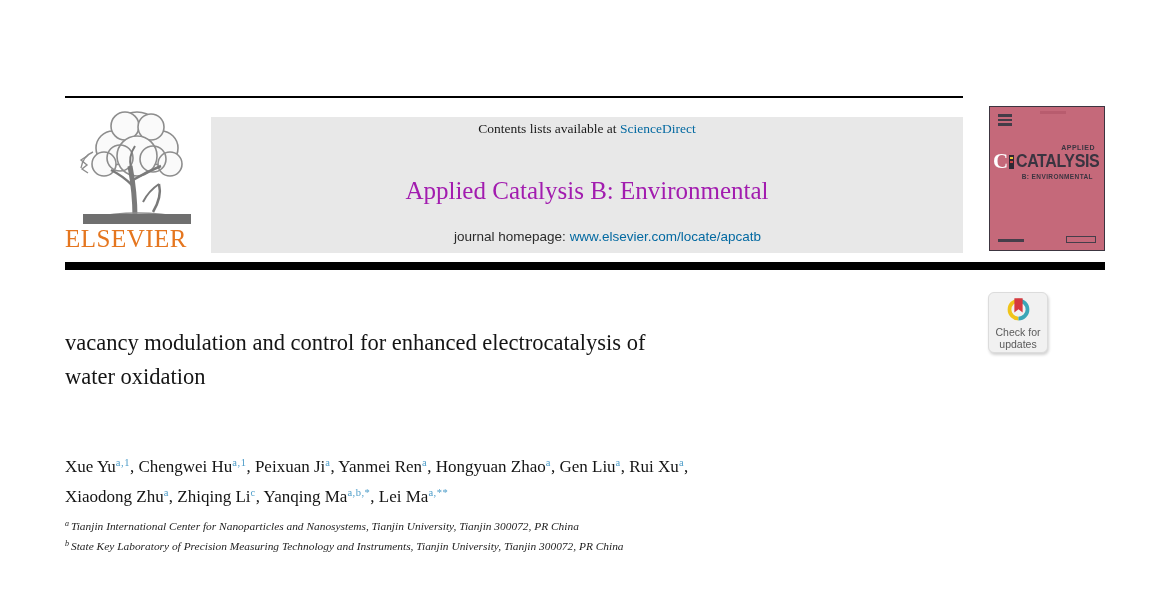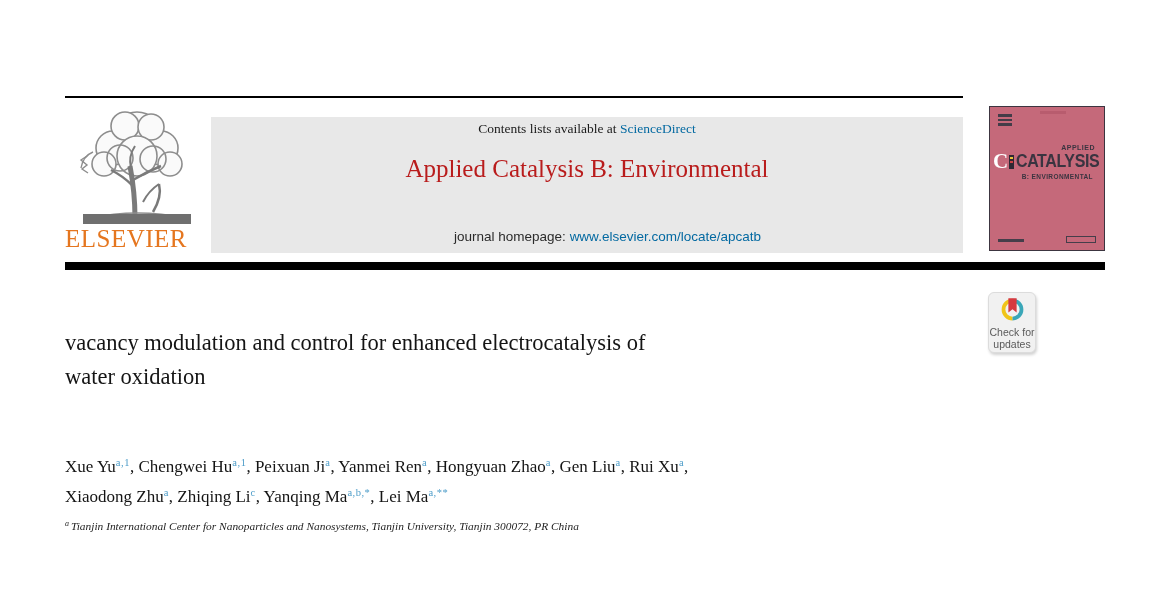--- a/index.html
+++ b/index.html
@@ -18,21 +18,21 @@
   .elsevier-word {
     position:absolute; left:0; top:123px; width:146px; text-align:left;
     font-size:25px; color:#e océ;
   }
   .elsevier-word { color:#e5761f; letter-spacing:0.5px; }
   .banner {
     position:absolute; left:211px; top:117px; width:752px; height:136px; background:#e8e8e8;
   }
   .contents-line { position:absolute; top:4px; width:100%; text-align:center; font-size:13.5px; color:#1a1a1a; }
   .link { color:#0369a1; text-decoration:none; cursor:pointer; }
-  .journal-title { position:absolute; top:38px; width:100%; text-align:center; font-size:25px; color:#b91c1c; }
+  .journal-title { position:absolute; top:60px; width:100%; text-align:center; font-size:25px; color:#a21caf; }
   .homepage-line {
     position:absolute; top:112px; width:100%; text-align:center;
     font-family:"Liberation Sans", sans-serif; font-size:13.5px; color:#2b2b2b;padding-left:41px;
   }
   .cover {
     position:absolute; left:989px; top:106px; width:116px; height:145px;
     background:#c5697a; border:1.5px solid #3c3540;
     font-family:"Liberation Sans", sans-serif; color:#3a3440;
   }
   .cover-tiny-block { position:absolute; left:8px; top:7px; }
@@ -45,21 +45,21 @@
     position:absolute; left:3px; top:42px; color:#fff; font-size:21px; font-weight:bold;
     font-family:"Liberation Serif", serif;
   }
   .cover-c-bars { position:absolute; left:19px; top:48px; width:5px; height:14px; background:#2e2833; }
   .cover-c-bars::before { content:""; position:absolute; left:1px; top:2px; width:3px; height:2px; background:#e8c23a; }
   .cover-c-bars::after { content:""; position:absolute; left:1px; top:6px; width:3px; height:2px; background:#cc4444; }
   .cover-bottom-left { position:absolute; left:8px; bottom:8px; width:26px; height:3px; background:#453e4a; }
   .cover-bottom-right { position:absolute; right:8px; bottom:7px; width:30px; height:7px; border:1px solid #453e4a; }
   .thick-bar { position:absolute; left:65px; top:262px; width:1040px; height:8px; background:#000; }
   .updates-badge {
-    position:absolute; left:988px; top:292px; width:48px; height:61px;
+    position:absolute; left:988px; top:292px; width:60px; height:61px;
     background:#f1f1f1; border:1px solid #dcdcdc; border-radius:6px;
     box-shadow:1px 2px 3px rgba(0,0,0,.18); cursor:pointer; text-align:center;
   }
   .updates-badge svg { margin-top:3px; }
   .updates-text {
     font-family:"Liberation Sans", sans-serif; font-size:10.5px; line-height:11.5px; color:#5a5a5a;
   }
   .article-title { position:absolute; left:65px; top:326px; width:900px; color:#141414; }
   .article-title .tline { font-size:22.5px; line-height:33.5px; }
   .authors-block { position:absolute; left:65px; top:450px; width:910px; color:#141414; }
@@ -151,15 +151,16 @@
     <div class="tline">water oxidation</div>
   </div>
 
   <div class="authors-block">
     <div class="aline"><span>Xue Yu</span><sup class="auth">a,1</sup><span>, </span><span>Chengwei Hu</span><sup class="auth">a,1</sup><span>, </span><span>Peixuan Ji</span><sup class="auth">a</sup><span>, </span><span>Yanmei Ren</span><sup class="auth">a</sup><span>, </span><span>Hongyuan Zhao</span><sup class="auth">a</sup><span>, </span><span>Gen Liu</span><sup class="auth">a</sup><span>, </span><span>Rui Xu</span><sup class="auth">a</sup><span>, </span></div>
     <div class="aline"><span>Xiaodong Zhu</span><sup class="auth">a</sup><span>, </span><span>Zhiqing Li</span><sup class="auth">c</sup><span>, </span><span>Yanqing Ma</span><sup class="auth">a,b,*</sup><span>, </span><span>Lei Ma</span><sup class="auth">a,**</sup></div>
   </div>
 
   <div class="affiliations">
     <div class="affil"><sup>a</sup><span>Tianjin International Center for Nanoparticles and Nanosystems, Tianjin University, Tianjin 300072, PR China</span></div>
+    <div class="affil"><sup>b</sup><span>State Key Laboratory of Precision Measuring Technology and Instruments, Tianjin University, Tianjin 300072, PR China</span></div>
   </div>
 
 </div>
 
 </body></html>

